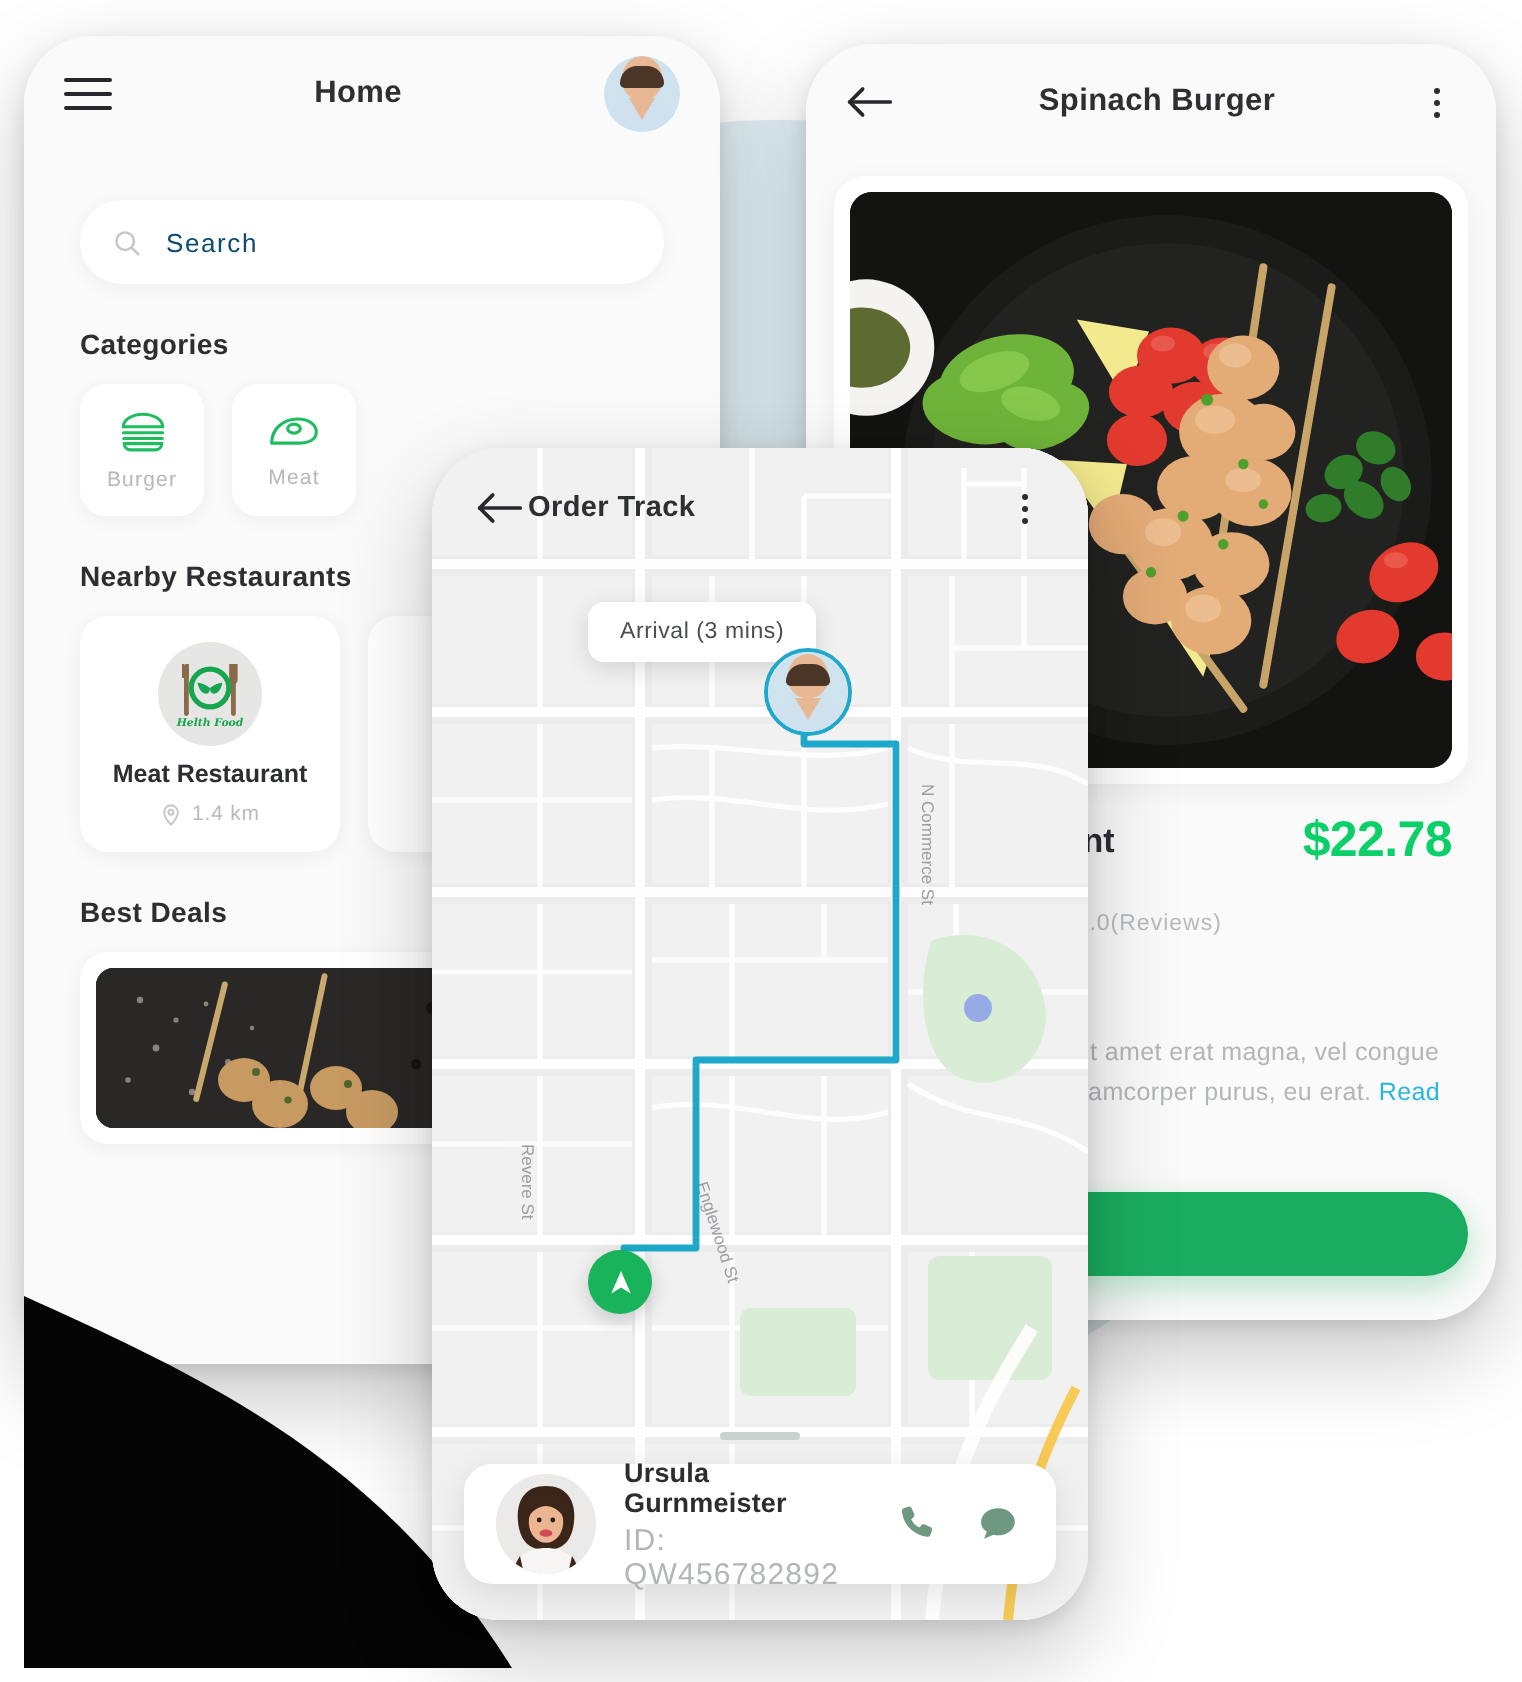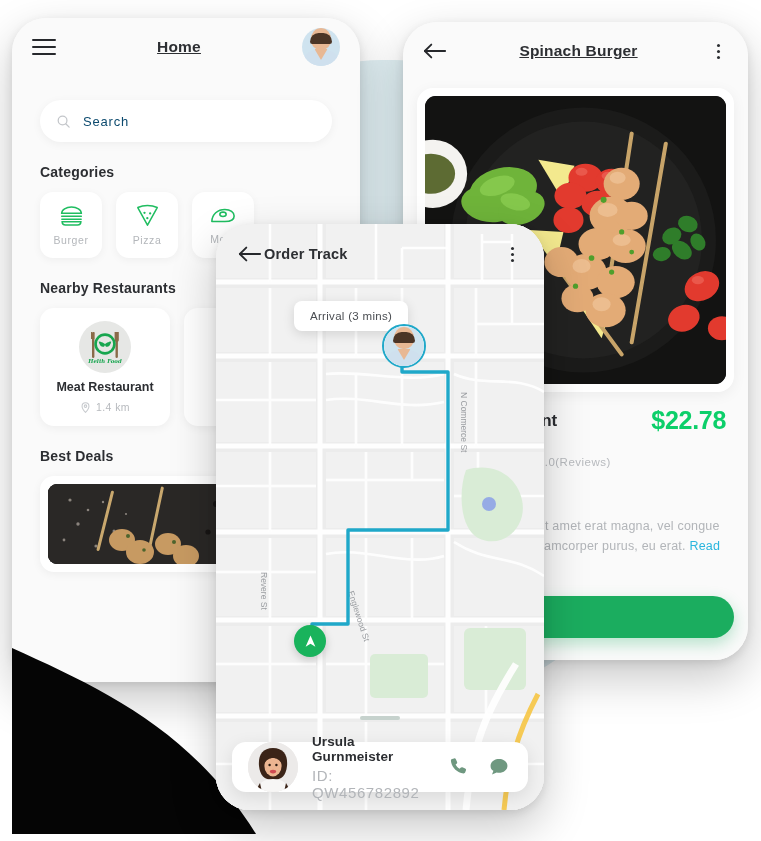--- a/index.html
+++ b/index.html
@@ -20,21 +20,21 @@
 
   
   #phone-home{left:12px;top:18px;width:348px;height:664px;}
   
   #phone-detail{left:403px;top:22px;width:345px;height:638px;}
   
   #phone-track{left:216px;top:224px;width:328px;height:586px;z-index:5;}
 
   
   .appbar{height:58px;display:flex;align-items:center;padding:0 20px;box-sizing:border-box;}
-  .appbar .title{flex:1;text-align:center;font-size:15.5px;font-weight:700;color:#2d2f33;letter-spacing:.2px;text-decoration:underline;}
+  .appbar .title{flex:1;text-align:center;font-size:15.5px;font-weight:700;color:#2d2f33;letter-spacing:.2px;}
   .hamburger{width:24px;display:flex;flex-direction:column;gap:5px;cursor:pointer;}
   .hamburger i{display:block;height:2px;background:#26282c;border-radius:2px;}
   .backarrow{width:26px;height:26px;cursor:pointer;display:flex;align-items:center;}
   .kebab{width:20px;display:flex;flex-direction:column;align-items:center;gap:3px;cursor:pointer;}
   .kebab i{width:3px;height:3px;border-radius:50%;background:#2b2d31;display:block;}
 
   
   .avatar-m{width:38px;height:38px;border-radius:50%;overflow:hidden;position:relative;
             background:#cfe3ef;flex:0 0 auto;}
   .avatar-m .face{position:absolute;left:50%;top:30%;transform:translate(-50%,-50%);
@@ -106,21 +106,21 @@
   .pill{position:absolute;left:78px;top:77px;height:30px;padding:0 16px;border-radius:8px;
         background:#fff;display:flex;align-items:center;font-size:11.5px;color:#4a4d52;
         box-shadow:0 3px 12px rgba(0,0,0,.13);z-index:4;letter-spacing:.3px;}
   .courier-pin{position:absolute;left:166px;top:100px;width:40px;height:40px;border-radius:50%;
         background:#fff;border:2.5px solid #1fa8c9;overflow:hidden;z-index:4;}
   .origin-pin{position:absolute;left:78px;top:401px;width:32px;height:32px;border-radius:50%;
         background:#19b35c;display:flex;align-items:center;justify-content:center;z-index:4;
         box-shadow:0 3px 10px rgba(0,0,0,.18);}
   .handle{position:absolute;left:50%;transform:translateX(-50%);bottom:90px;width:40px;height:4px;
         border-radius:3px;background:#c6d2cd;z-index:6;}
-  .driver-card{position:absolute;left:16px;right:16px;bottom:18px;height:50px;background:#fff;
+  .driver-card{position:absolute;left:16px;right:16px;bottom:18px;height:60px;background:#fff;
         border-radius:14px;display:flex;align-items:center;padding:0 16px;gap:14px;
         box-sizing:border-box;z-index:6;box-shadow:0 5px 18px rgba(0,0,0,.10);}
   .avatar-f{width:50px;height:50px;border-radius:50%;overflow:hidden;position:relative;
         background:#eceaea;flex:0 0 auto;}
   .driver-txt{flex:1;min-width:0;}
   .driver-name{font-size:13.5px;font-weight:700;color:#2b2d31;letter-spacing:.1px;}
   .driver-id{font-size:15px;color:#b2b5b9;margin-top:3px;letter-spacing:.6px;}
   .act{width:26px;height:26px;display:flex;align-items:center;justify-content:center;cursor:pointer;}
 
   
@@ -163,29 +163,20 @@
       <div class="sect-title">Categories</div>
       <div class="cat-row">
         <div class="cat">
           <svg width="25" height="22" viewBox="0 0 28 24" fill="none" stroke="#1fbd60" stroke-width="1.7" stroke-linecap="round">
             <path d="M3 9c0-4 5-7 11-7s11 3 11 7z"></path>
               <line x1="3" y1="12.4" x2="25" y2="12.4"></line>
             <path d="M3.2 15.6h21.6"></path>
               <path d="M3.5 18.5c0 2 1.6 3.5 3.8 3.5h13.4c2.2 0 3.8-1.5 3.8-3.5z"></path>
           </svg>
           <span class="lbl">Burger</span>
-        </div>
-        <div class="cat">
-          <svg width="25" height="23" viewBox="0 0 26 26" fill="none" stroke="#1fbd60" stroke-width="1.7" stroke-linejoin="round">
-            <path d="M2 4c3.4-1.6 7-2.4 11-2.4S20.6 2.4 24 4L13 24z"></path>
-            <circle cx="9.6" cy="10" r="1.3" fill="#1fbd60" stroke="none"></circle>
-            <circle cx="16" cy="10.6" r="1.3" fill="#1fbd60" stroke="none"></circle>
-            <circle cx="12.8" cy="16" r="1.3" fill="#1fbd60" stroke="none"></circle>
-          </svg>
-          <span class="lbl">Pizza</span>
         </div>
         <div class="cat">
           <svg width="26" height="20" viewBox="0 0 28 20" fill="none" stroke="#1fbd60" stroke-width="1.7" stroke-linejoin="round">
             <path d="M2 16c0-8 6.5-13 14-13 6 0 10 3 10 7 0 4-4 6-10 6z"></path>
             <ellipse cx="14" cy="8.2" rx="3.4" ry="2.4"></ellipse>
           </svg>
           <span class="lbl">Meat</span>
         </div>
       </div>
 

